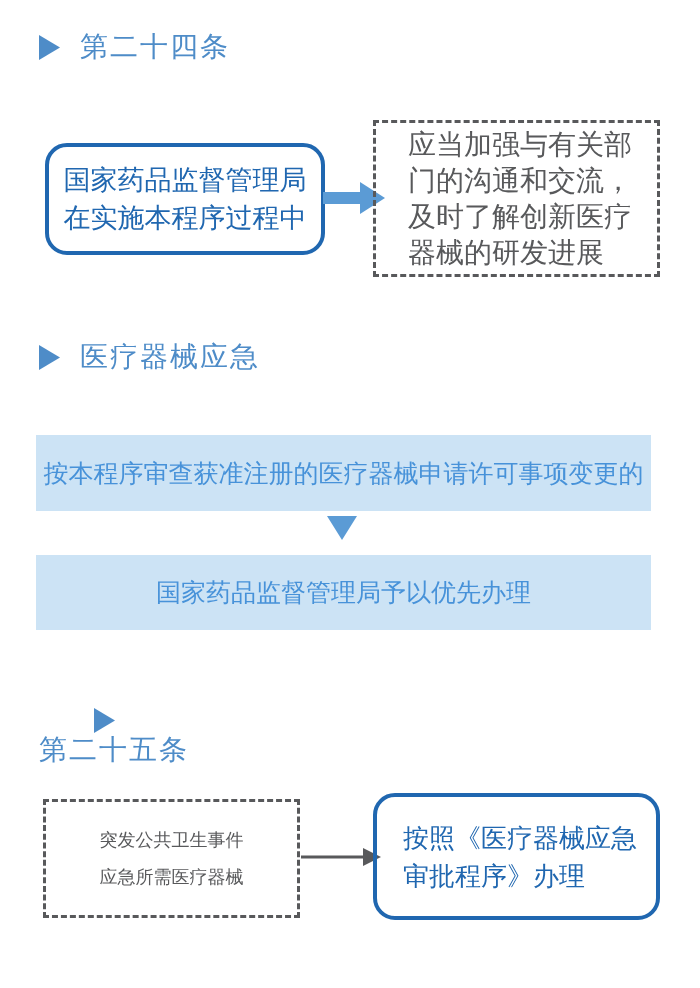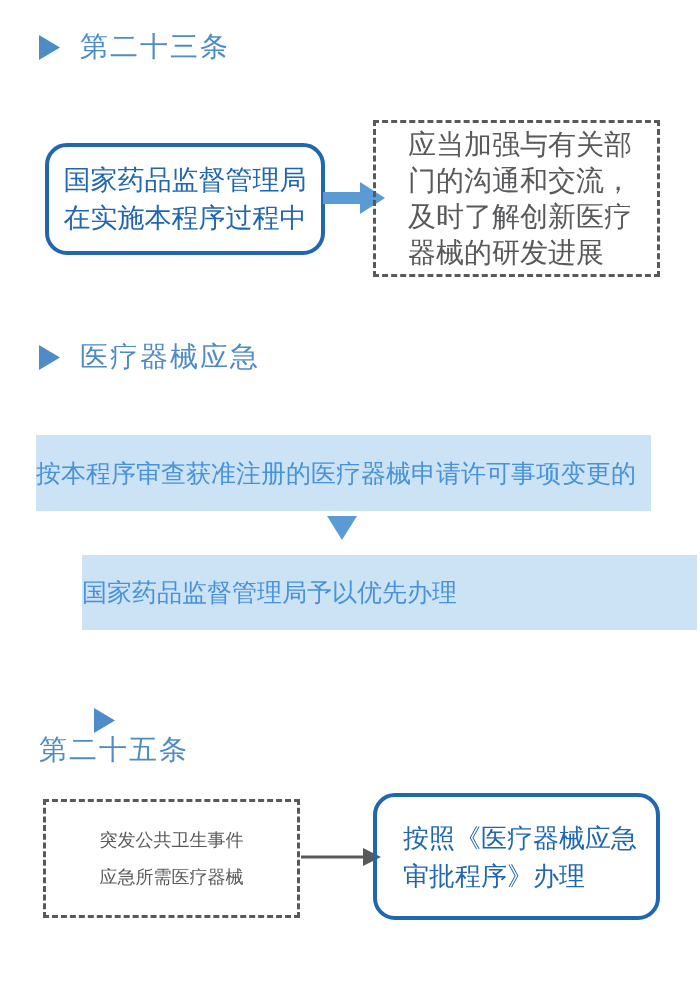--- a/index.html
+++ b/index.html
@@ -58,25 +58,25 @@
     justify-content:flex-start;
     padding-left:32px;padding-right:18px;
   }
   .block-arrow{position:absolute;left:323px;top:179px;}
   .block-arrow polygon{fill:var(--arrow-blue);}
 
   .bar{
     position:absolute;left:36px;width:615px;
     background:var(--bar-bg);
     color:var(--bar-text);
-    display:flex;align-items:center;
+    display:flex;align-items:center;justify-content:center;
     font-size:25px;font-weight:500;
   }
   .bar1{top:435px;height:76px;}
-  .bar2{top:555px;height:75px;margin-left:46px;}
+  .bar2{top:555px;height:75px;}
   .down-arrow{position:absolute;left:327px;top:516px;}
   .down-arrow polygon{fill:var(--arrow-blue);}
 
   .dbox2{
     left:43px;top:799px;width:257px;height:119px;
     font-size:18px;line-height:37px;text-align:left;
   }
   .thin-arrow{position:absolute;left:301px;top:844px;}
   .thin-arrow line{stroke:var(--gray);stroke-width:3;}
   .thin-arrow polygon{fill:var(--gray);}
@@ -89,21 +89,21 @@
 </style>
 </head>
 <body>
 
 <div class="page">
 
   <div class="heading h1">
     <svg class="bullet" viewBox="0 0 21 25" width="21" height="25">
         <polygon points="0,0 21,12.5 0,25"></polygon>
       </svg>
-    <span class="heading-label">第二十三条</span>
+    <span class="heading-label">第二十四条</span>
   </div>
 
   <div class="flow-box solid-box box1">
     <span>国家药品监督管理局
 在实施本程序过程中</span>
   </div>
 
   <svg class="block-arrow" viewBox="0 0 64 38" width="64" height="38">
     <polygon points="0,13 37,13 37,3 62,19 37,35 37,25 0,25"></polygon>
   </svg>

